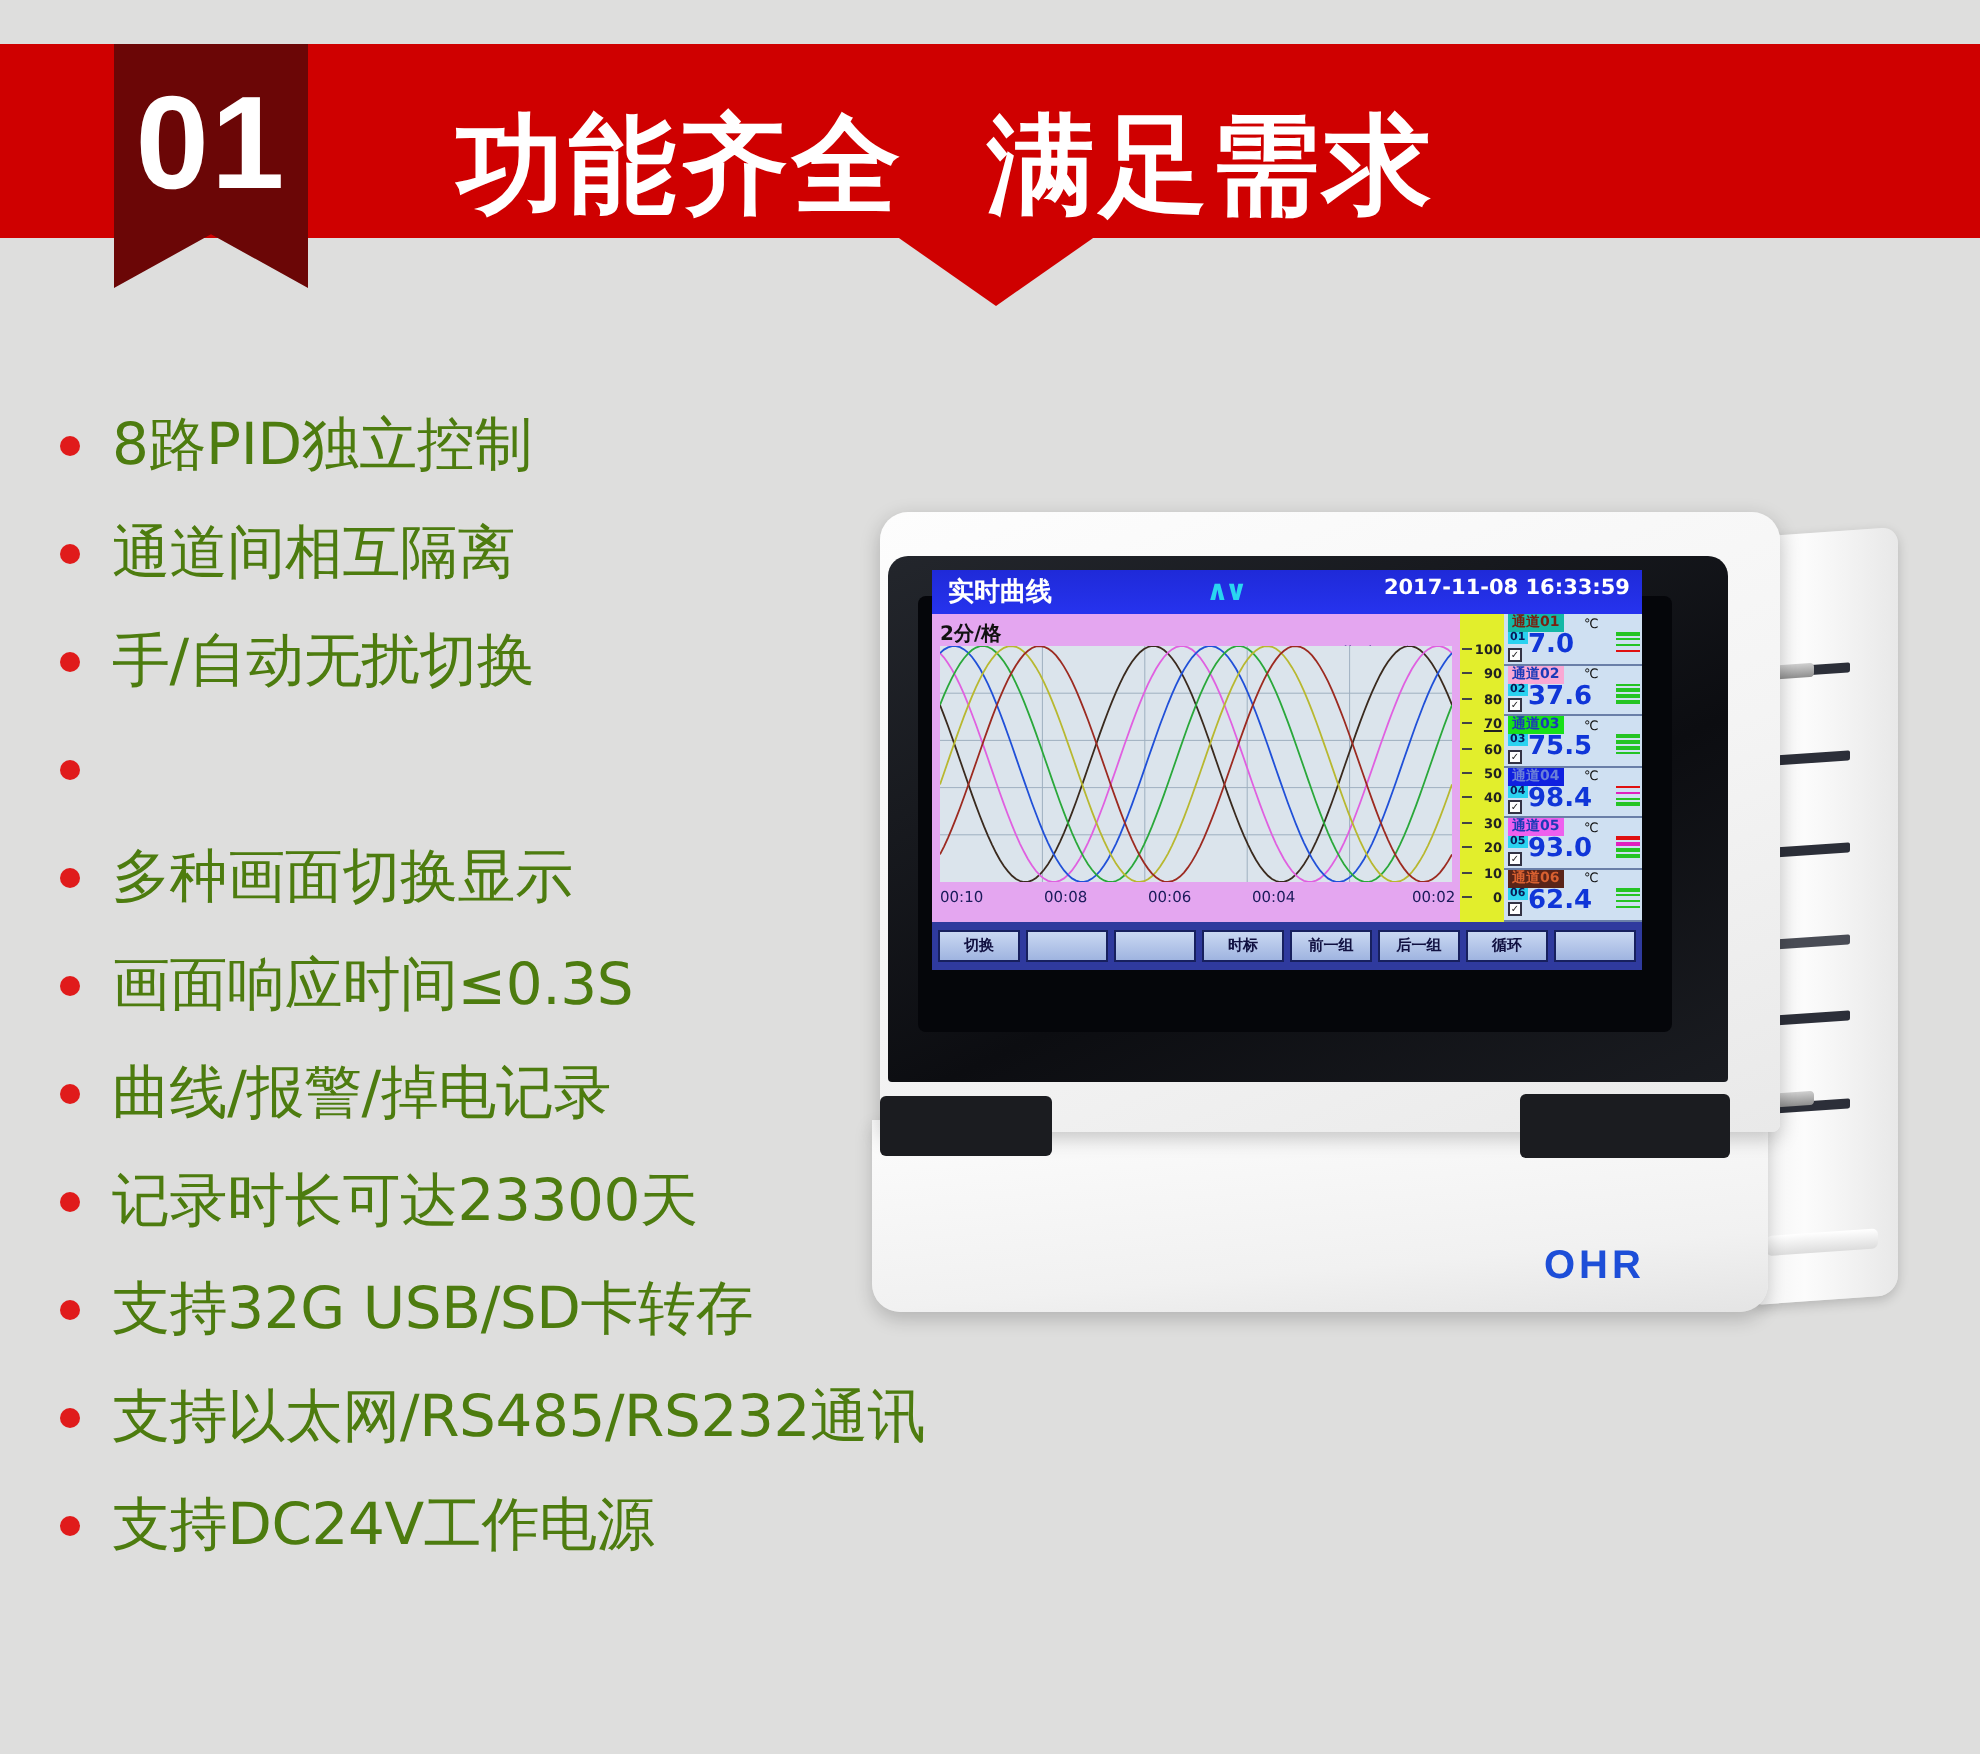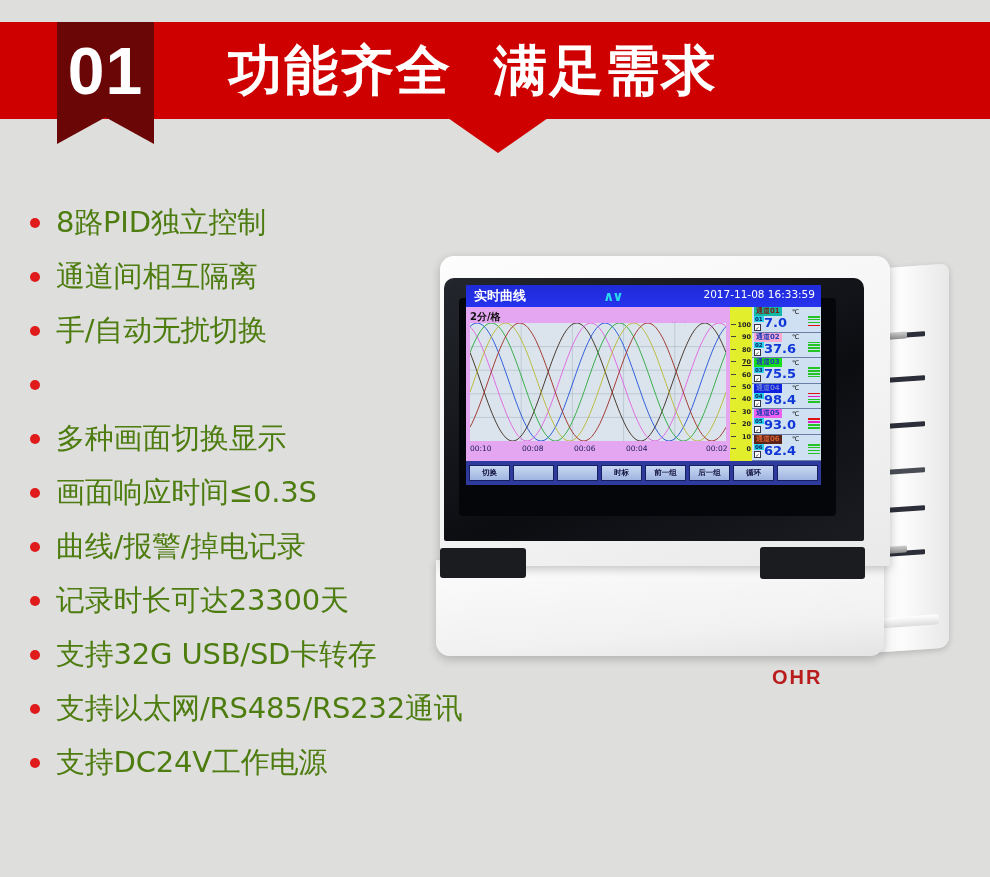--- a/index.html
+++ b/index.html
@@ -34,21 +34,21 @@
   .badge-num {
     color: #ffffff;
     font-size: 66px;
     font-weight: bold;
     letter-spacing: 1px;
     line-height: 1;
     margin-top: 16px;
     font-family: "Liberation Sans", sans-serif;
   }
   .header-title {
-    position: absolute; left: 228px; top: 28px;
+    position: absolute; left: 228px; top: 40px;
     height: 86px;
     display: flex; align-items: center;
     color: #ffffff;
     font-size: 54px;
     font-weight: bold;
     letter-spacing: 2px;
     white-space: pre;
     font-family: "DejaVu Sans", "Liberation Sans", sans-serif;
   }
 
@@ -160,41 +160,40 @@
     background: #1b1c20; border-radius: 3px;
   }
   .black-strip-r {
     position: absolute; left: 340px; top: 297px;
     width: 105px; height: 32px;
     background: #1b1c20; border-radius: 3px;
   }
   .brand {
     position: absolute; left: 352px; top: 372px;
     font-size: 20px; font-weight: bold;
-    color: #b91c1c; letter-spacing: 2px;
+    color: #1d4ed8; letter-spacing: 2px;
     font-family: "Liberation Sans", sans-serif;
-    margin-top: 44px;
   }
 
   
   .lcd {
     position: absolute; left: 26px; top: 29px;
     width: 355px; height: 200px;
     background: #d6e2ee;
     overflow: hidden;
     font-family: "DejaVu Sans", "Liberation Sans", sans-serif;
   }
   .lcd-titlebar {
     position: absolute; left:0; top:0; width:100%; height:22px;
     background: linear-gradient(180deg,#1f2ad8,#2633ee);
     display:flex; align-items:center;
   }
   .lcd-title { color:#fff; font-size:13px; font-weight:bold; margin-left:8px; }
   .lcd-logo { position:absolute; left:137px; top:3px; font-size:14px; color:#2ad6f0; font-weight:bold; letter-spacing:-2px; }
-  .lcd-datetime { position:absolute; right:6px; top:3px; color:#fff; font-size:10.5px; font-weight:normal; }
+  .lcd-datetime { position:absolute; right:6px; top:3px; color:#fff; font-size:10.5px; font-weight:bold; }
 
   .lcd-main { position:absolute; left:0; top:22px; width:100%; height:188px; }
   .plot-area { position:absolute; left:0; top:0; width:264px; height:154px; background:#e4a6f0; }
   .plot-rate { position:absolute; left:4px; top:3px; font-size:10px; color:#111; font-weight:bold; }
   .plot-group { position:absolute; right:8px; top:14px; font-size:10px; color:#2b2b8a; }
   .plot-canvas { position:absolute; left:4px; top:16px; width:256px; height:118px; background:#dbe4ec; }
   .plot-times { position:absolute; left:0; top:136px; width:264px; height:14px; }
   .plot-times span { position:absolute; font-size:7.5px; color:#1b1b5a; top:1px; }
 
   .scale-strip {

